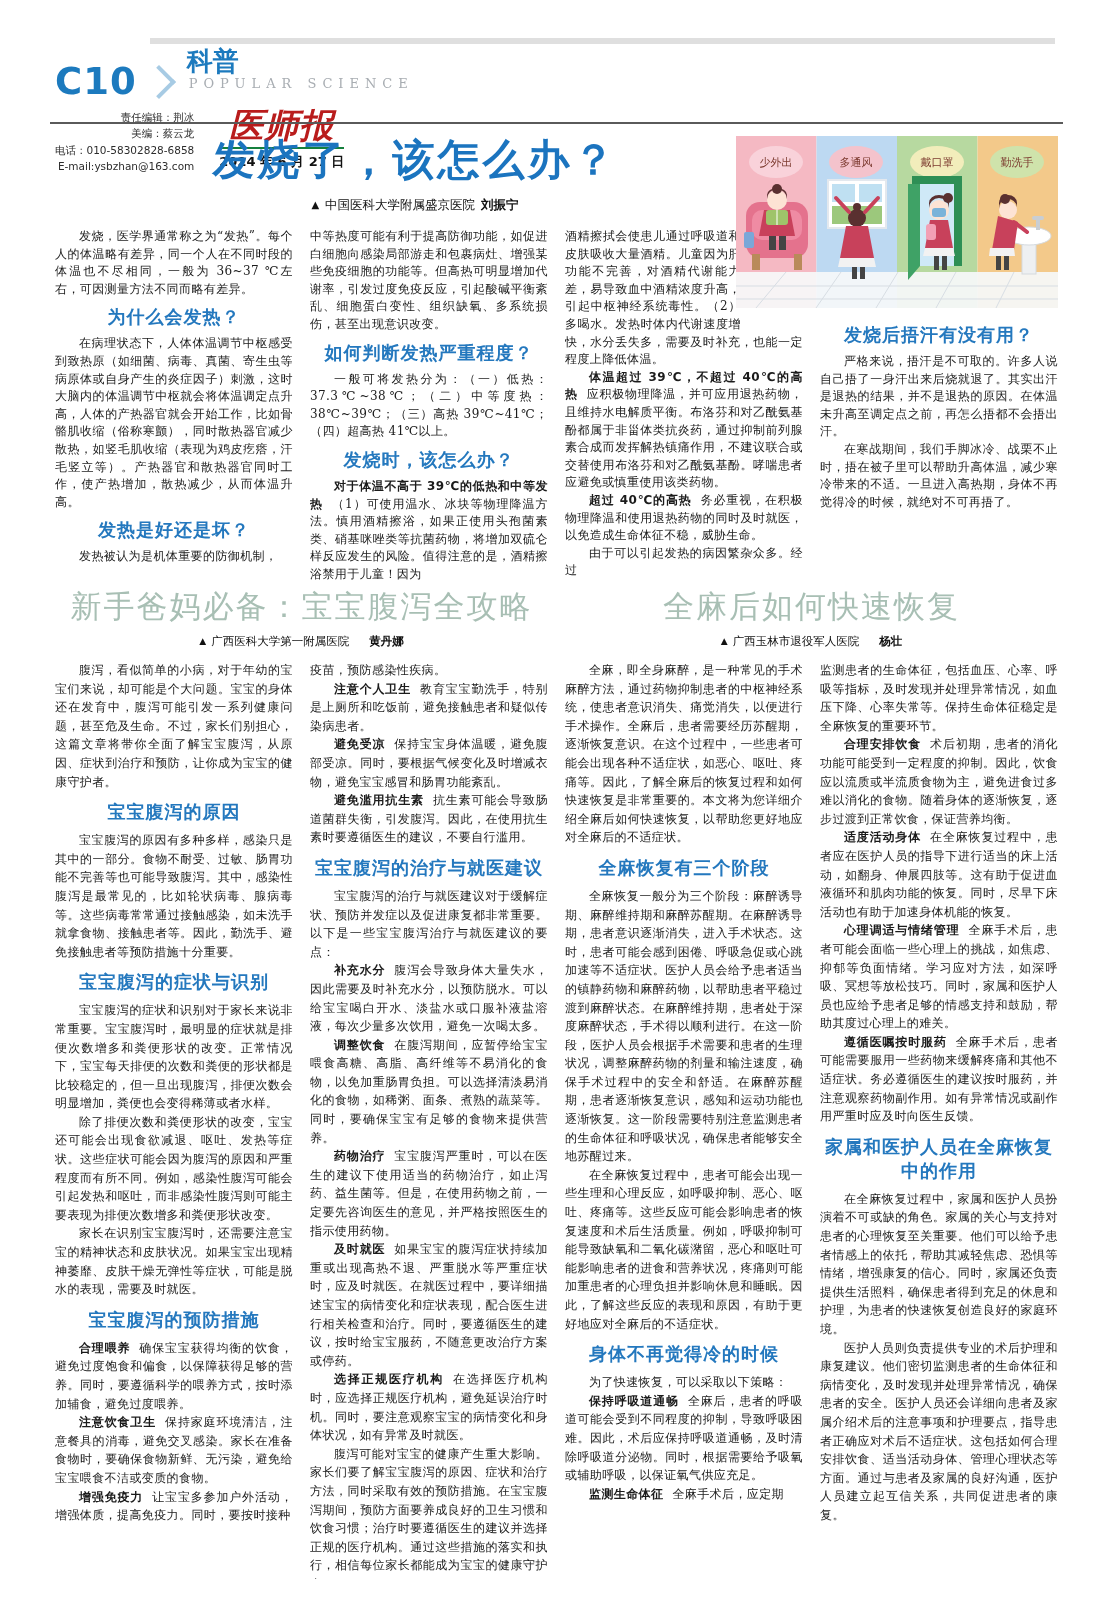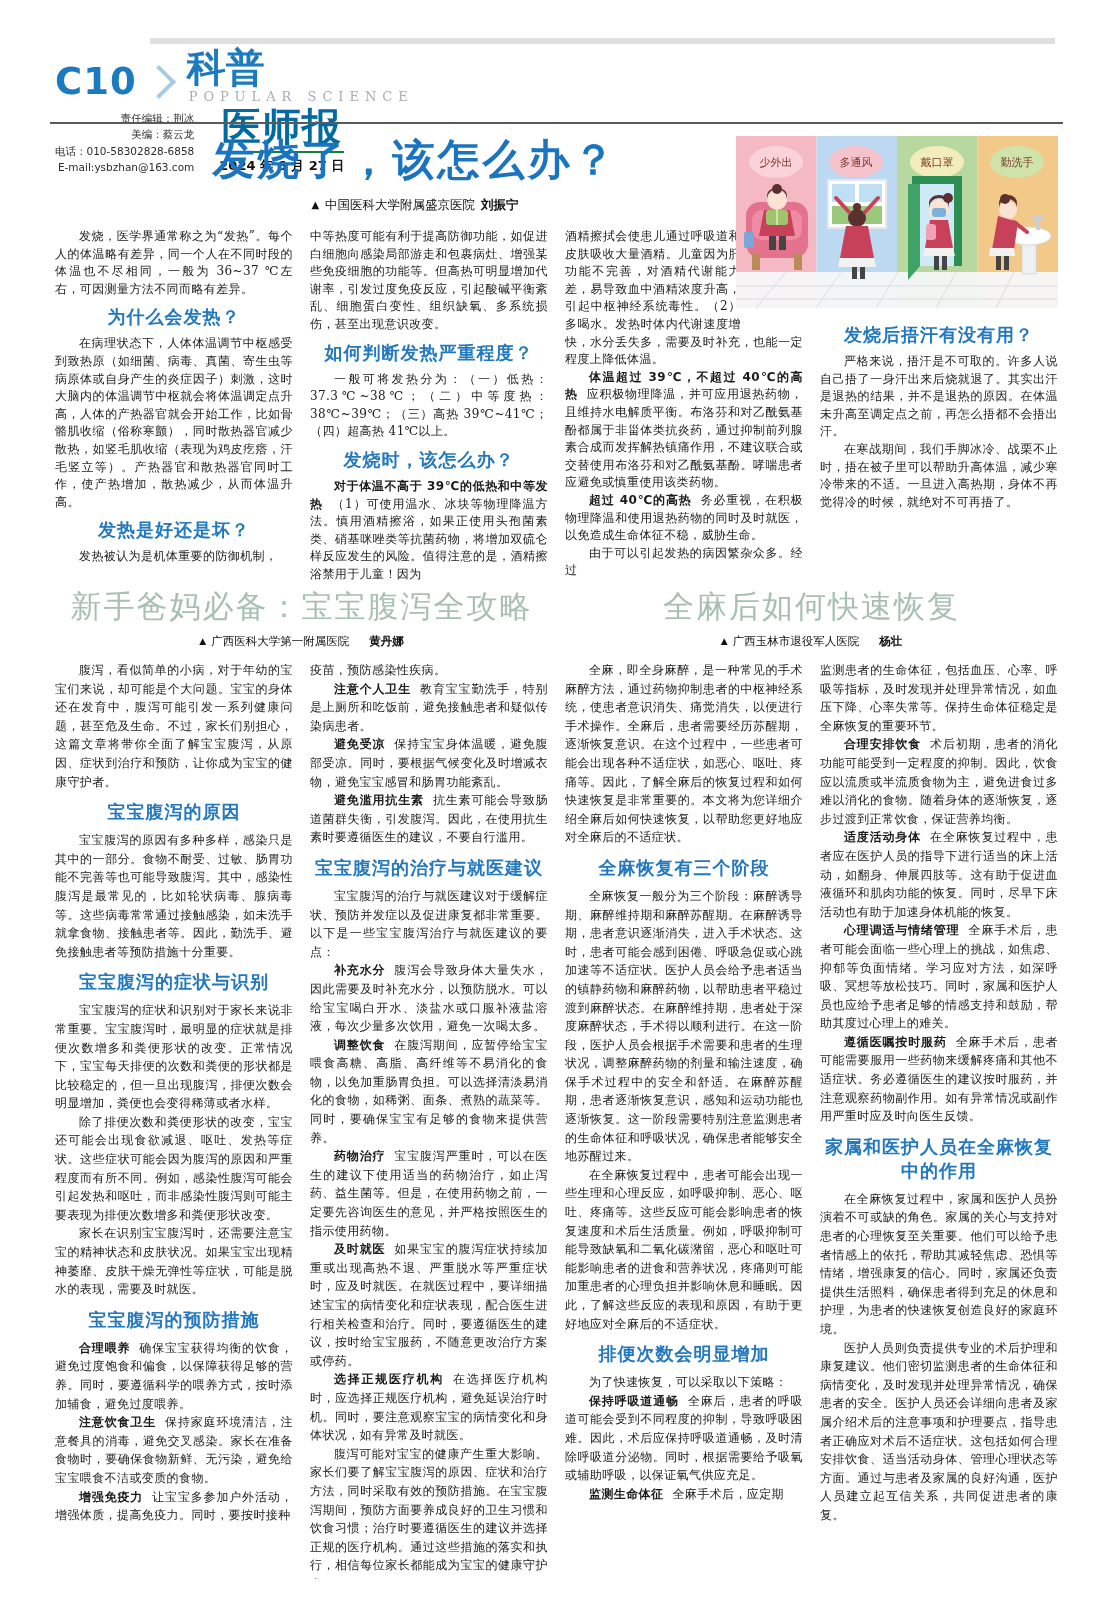--- a/index.html
+++ b/index.html
@@ -8,30 +8,30 @@
   
   .top-strip{position:absolute;left:150px;top:38px;width:905px;height:6px;background:#dfdfdf;}
   .hdr{position:absolute;left:55px;top:48px;width:1003px;height:70px;display:flex;
        justify-content:space-between;align-items:flex-start;flex-direction:column;}
   .hdr-left{display:flex;align-items:flex-start;}
   .pageno{font-family:"DejaVu Sans","Liberation Sans",sans-serif;font-weight:bold;
           font-size:37px;color:#1c7abe;letter-spacing:1px;margin-top:12px;}
   .chev{width:20px;height:20px;border-top:4px solid #a7cbe4;border-right:4px solid #a7cbe4;
         transform:rotate(45deg);margin:22px 2px 0 10px;}
   .section-cn{font-family:"DejaVu Sans","Liberation Sans",sans-serif;font-weight:bold;
-              font-size:39px;color:#1c7abe;line-height:1.0;margin-left:14px;}
+              font-size:26px;color:#1c7abe;line-height:1.0;margin-left:14px;}
   .section-en{font-family:"DejaVu Serif","Liberation Serif",serif;font-size:13px;color:#a8adb2;
               letter-spacing:6px;margin:2px 0 0 16px;}
   .hdr-right{display:flex;align-items:center;margin-top:2px;}
   .ed-info{font-family:"DejaVu Sans","Liberation Sans",sans-serif;font-size:10.5px;color:#2c2c2c;
            text-align:right;line-height:1.55;margin-right:12px;margin-top:4px;}
   .vline{width:1px;background:#8c8c8c;margin:2px 0;}
   .masthead-box{margin-left:12px;text-align:center;}
-  .masthead{font-family:"DejaVu Serif","Liberation Serif",serif;font-weight:bold;
-            font-size:39px;color:#0369a1;line-height:1.05;letter-spacing:1px;}
+  .masthead{font-family:"DejaVu Serif","Liberation Serif",serif;font-style:italic;font-weight:bold;
+            font-size:34px;color:#b91c1c;line-height:1.05;letter-spacing:1px;}
   .hdr-date{font-family:"DejaVu Sans","Liberation Sans",sans-serif;font-weight:bold;font-size:13px;
             color:#111;border-top:2px solid #15803d;margin-top:4px;padding-top:4px;}
   .hdr-rule{position:absolute;left:50px;top:122px;width:1013px;height:2px;background:#5a5a5a;}
   
   .fever{position:absolute;left:55px;top:130px;width:1003px;height:462px;}
   .fever-titlebox{width:720px;text-align:center;}
   .fever-title{font-family:"DejaVu Sans","Liberation Sans",sans-serif;font-weight:bold;
                font-size:42px;color:#1b74bf;letter-spacing:3px;margin-top:2px;}
   .byline{font-family:"DejaVu Sans","Liberation Sans",sans-serif;font-size:12.5px;color:#111;
           margin-top:9px;}
@@ -265,21 +265,21 @@
       <div class="b-head">全麻后如何快速恢复</div>
       <div class="b-byline">
         <span class="tri">▲</span><span>广西玉林市退役军人医院</span><b>杨壮</b>
       </div>
       <div class="b-cols">
         <div class="bcol">
             <p class="para">全麻，即全身麻醉，是一种常见的手术麻醉方法，通过药物抑制患者的中枢神经系统，使患者意识消失、痛觉消失，以便进行手术操作。全麻后，患者需要经历苏醒期，逐渐恢复意识。在这个过程中，一些患者可能会出现各种不适症状，如恶心、呕吐、疼痛等。因此，了解全麻后的恢复过程和如何快速恢复是非常重要的。本文将为您详细介绍全麻后如何快速恢复，以帮助您更好地应对全麻后的不适症状。</p>
             <div class="sub-h">全麻恢复有三个阶段</div>
             <p class="para">全麻恢复一般分为三个阶段：麻醉诱导期、麻醉维持期和麻醉苏醒期。在麻醉诱导期，患者意识逐渐消失，进入手术状态。这时，患者可能会感到困倦、呼吸急促或心跳加速等不适症状。医护人员会给予患者适当的镇静药物和麻醉药物，以帮助患者平稳过渡到麻醉状态。在麻醉维持期，患者处于深度麻醉状态，手术得以顺利进行。在这一阶段，医护人员会根据手术需要和患者的生理状况，调整麻醉药物的剂量和输注速度，确保手术过程中的安全和舒适。在麻醉苏醒期，患者逐渐恢复意识，感知和运动功能也逐渐恢复。这一阶段需要特别注意监测患者的生命体征和呼吸状况，确保患者能够安全地苏醒过来。</p>
             <p class="para">在全麻恢复过程中，患者可能会出现一些生理和心理反应，如呼吸抑制、恶心、呕吐、疼痛等。这些反应可能会影响患者的恢复速度和术后生活质量。例如，呼吸抑制可能导致缺氧和二氧化碳潴留，恶心和呕吐可能影响患者的进食和营养状况，疼痛则可能加重患者的心理负担并影响休息和睡眠。因此，了解这些反应的表现和原因，有助于更好地应对全麻后的不适症状。</p>
-            <div class="sub-h">排便次数会明显增加</div>
+            <div class="sub-h">身体不再觉得冷的时候</div>
             <p class="para">为了快速恢复，可以采取以下策略：</p>
             <p class="para"><b class="lead">保持呼吸道通畅</b>全麻后，患者的呼吸道可能会受到不同程度的抑制，导致呼吸困难。因此，术后应保持呼吸道通畅，及时清除呼吸道分泌物。同时，根据需要给予吸氧或辅助呼吸，以保证氧气供应充足。</p>
             <p class="para"><b class="lead">监测生命体征</b>全麻手术后，应定期</p>
           </div>
         <div class="bcol">
             <p class="para cont">监测患者的生命体征，包括血压、心率、呼吸等指标，及时发现并处理异常情况，如血压下降、心率失常等。保持生命体征稳定是全麻恢复的重要环节。</p>
             <p class="para"><b class="lead">合理安排饮食</b>术后初期，患者的消化功能可能受到一定程度的抑制。因此，饮食应以流质或半流质食物为主，避免进食过多难以消化的食物。随着身体的逐渐恢复，逐步过渡到正常饮食，保证营养均衡。</p>
             <p class="para"><b class="lead">适度活动身体</b>在全麻恢复过程中，患者应在医护人员的指导下进行适当的床上活动，如翻身、伸展四肢等。这有助于促进血液循环和肌肉功能的恢复。同时，尽早下床活动也有助于加速身体机能的恢复。</p>
             <p class="para"><b class="lead">心理调适与情绪管理</b>全麻手术后，患者可能会面临一些心理上的挑战，如焦虑、抑郁等负面情绪。学习应对方法，如深呼吸、冥想等放松技巧。同时，家属和医护人员也应给予患者足够的情感支持和鼓励，帮助其度过心理上的难关。</p>
             <p class="para"><b class="lead">遵循医嘱按时服药</b>全麻手术后，患者可能需要服用一些药物来缓解疼痛和其他不适症状。务必遵循医生的建议按时服药，并注意观察药物副作用。如有异常情况或副作用严重时应及时向医生反馈。</p>

